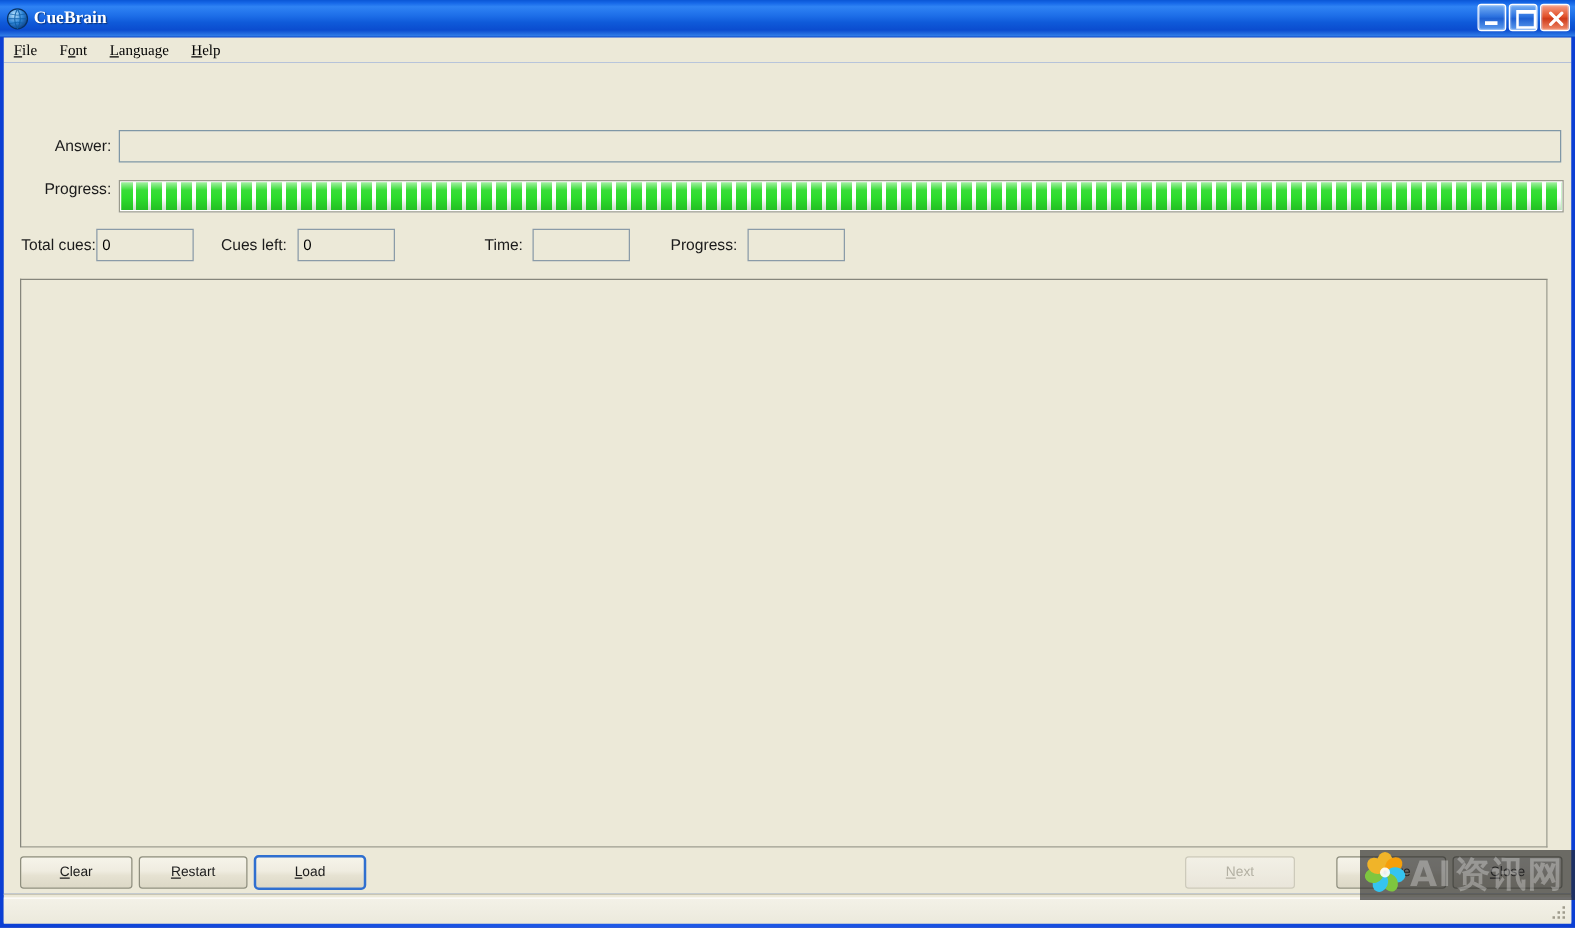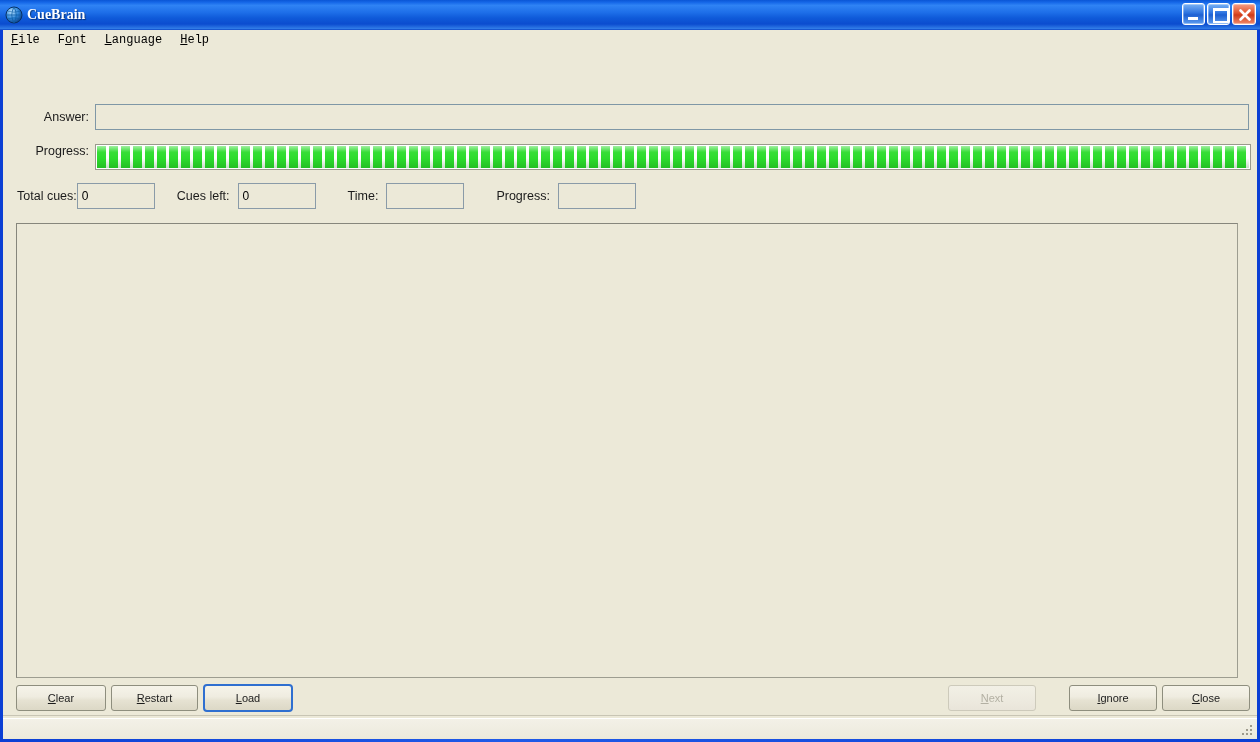--- a/index.html
+++ b/index.html
@@ -63,21 +63,21 @@
 
   
   #menubar {
     position: absolute; left: 3px; top: 30px;
     width: 1254px; height: 20px;
     background: #ECE9D8;
     display: flex; align-items: center;
     padding-left: 6px;
   }
   .menu-item {
-    font-family: Liberation Mono, monospace;
+    font-family: Liberation Serif, serif;
     font-size: 12px; color: #000;
     padding: 1px 9px 1px 2px;
     margin-right: 7px;
     white-space: nowrap;
   }
   .menu-item u { text-decoration: underline; }
 
   
   #client {
     position: absolute; left: 3px; top: 50px;
@@ -255,21 +255,21 @@
       <div id="progress-fill" style="width: 100%;"></div>
     </div>
 
     <div class="form-row" style="left:14px; top:133px;">
       <span class="field-label" style="margin-right:0;">Total cues:</span>
       <input class="textbox" type="text" style="width: 78px; height: 26px; margin-right: 22px;" value="0">
 
       <span class="field-label" style="margin-right:8px;">Cues left:</span>
       <input class="textbox" type="text" style="width: 78px; height: 26px; margin-right: 32px;" value="0">
 
-      <span class="field-label" style="margin-right:8px;">Time:</span>
+      <span class="field-label" style="margin-right:8px;margin-left:40px;">Time:</span>
       <input class="textbox" type="text" style="width: 78px; height: 26px; margin-right: 32px;">
 
       <span class="field-label" style="margin-right:8px;">Progress:</span>
       <input class="textbox" type="text" style="width: 78px; height: 26px;">
     </div>
 
     <div id="output-panel" style="left:13px; top:173px; width:1222px; height:455px;">
       <div style="padding:6px; font-size:12.5px; color:#1b1b1b; white-space:pre-wrap;"></div>
     </div>
 
@@ -306,14 +306,32 @@
           <rect x="6" y="10" width="2" height="2"></rect>
           <rect x="10" y="6" width="2" height="2"></rect>
           <rect x="2" y="10" width="2" height="2"></rect>
           <rect x="6" y="6" width="2" height="2"></rect>
           <rect x="10" y="2" width="2" height="2"></rect>
         </g>
       </svg>
     </span>
   </div>
 
+  <div id="watermark" style="left:1088px; top:680px; width:172px; height:40px;">
+    <span class="wm-logo">
+      <svg width="36" height="36" viewBox="0 0 36 36">
+        <g transform="translate(18,18)">
+          <ellipse cx="0" cy="-9" rx="6" ry="7.5" fill="#f0b429" transform="rotate(0)"></ellipse>
+          <ellipse cx="0" cy="-9" rx="6" ry="7.5" fill="#f59f0b" transform="rotate(51)"></ellipse>
+          <ellipse cx="0" cy="-9" rx="6" ry="7.5" fill="#35c4f0" transform="rotate(102)"></ellipse>
+          <ellipse cx="0" cy="-9" rx="6" ry="7.5" fill="#7ec63f" transform="rotate(153)"></ellipse>
+          <ellipse cx="0" cy="-9" rx="6" ry="7.5" fill="#35c4f0" transform="rotate(204)"></ellipse>
+          <ellipse cx="0" cy="-9" rx="6" ry="7.5" fill="#7ec63f" transform="rotate(255)"></ellipse>
+          <ellipse cx="0" cy="-9" rx="6" ry="7.5" fill="#f0b429" transform="rotate(306)"></ellipse>
+          <circle cx="0" cy="0" r="4" fill="#ffffff" opacity=".9"></circle>
+        </g>
+      </svg>
+    </span>
+    <span class="wm-text">AI</span>
+    <span class="wm-text">资讯网</span>
+  </div>
 
 </div>
 
 </body></html>

